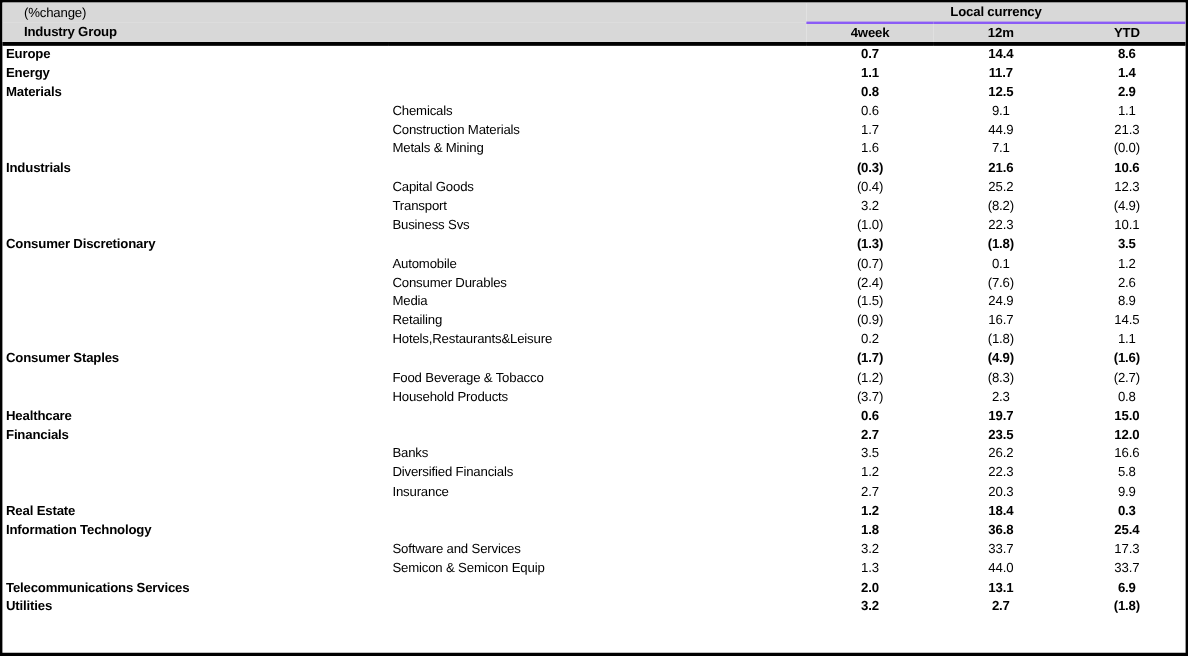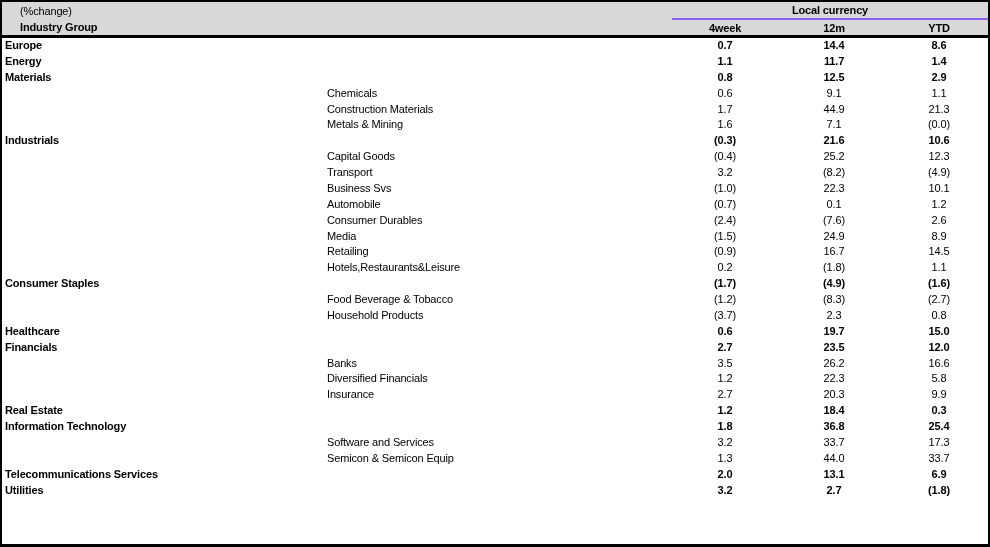--- a/index.html
+++ b/index.html
@@ -136,20 +136,27 @@
     <td class="c-num">(8.2)</td>
     <td class="c-num">(4.9)</td>
   </tr>
         <tr>
     <td class="c-group"></td>
     <td class="c-sub">Business Svs</td>
     <td class="c-num">(1.0)</td>
     <td class="c-num">22.3</td>
     <td class="c-num">10.1</td>
   </tr>
+        <tr class="group-row">
+    <td class="c-group">Consumer Discretionary</td>
+    <td class="c-sub"></td>
+    <td class="c-num">(1.3)</td>
+    <td class="c-num">(1.8)</td>
+    <td class="c-num">3.5</td>
+  </tr>
         <tr>
     <td class="c-group"></td>
     <td class="c-sub">Automobile</td>
     <td class="c-num">(0.7)</td>
     <td class="c-num">0.1</td>
     <td class="c-num">1.2</td>
   </tr>
         <tr>
     <td class="c-group"></td>
     <td class="c-sub">Consumer Durables</td>

